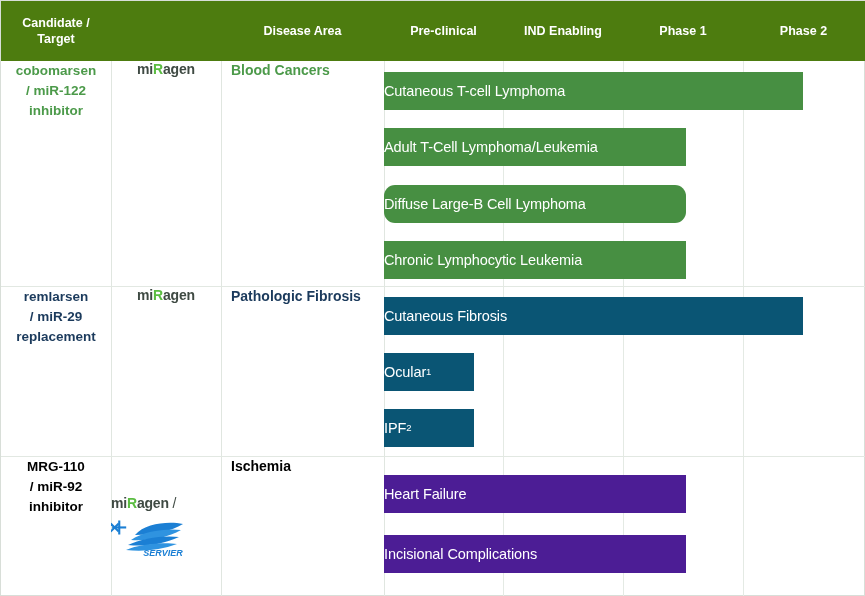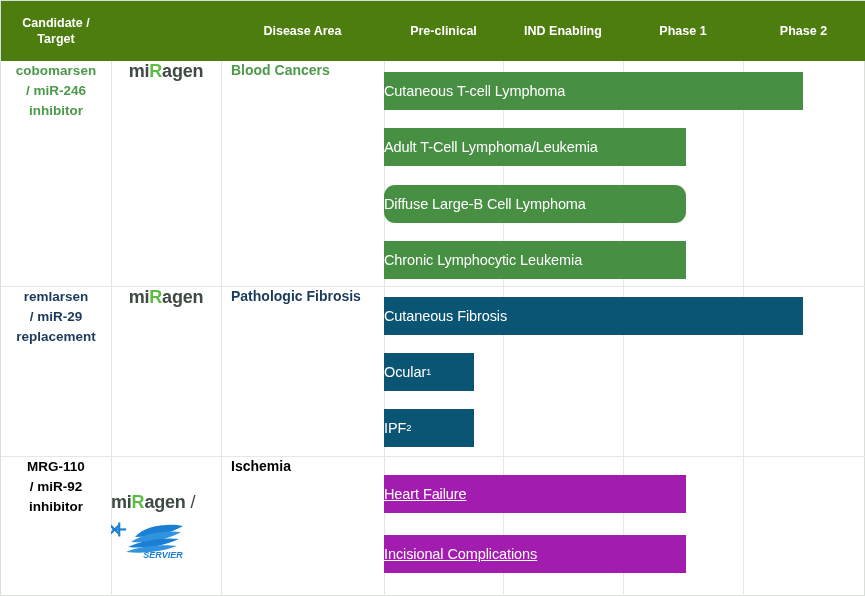--- a/index.html
+++ b/index.html
@@ -62,21 +62,21 @@
   .disease{
     font-size:14px;font-weight:bold;line-height:18px;
     padding:0 10px;
   }
   .r1-txt{color:#4c9a4a;}
   .r2-txt{color:#1b3a5c;}
   .r3-txt{color:#000000;}
 
   
   .miragen{
-    font-size:18px;font-weight:bold;letter-spacing:-0.2px;
+    font-size:14px;font-weight:bold;letter-spacing:-0.2px;
     white-space:nowrap;
   }
   .mg-dark{color:#3f4a43;}
   .mg-green{color:#5bbd42;}
   .mg-slash{color:#3f4a43;font-weight:normal;}
 
   
   .servier{
     position:relative;
     width:86px;height:40px;
@@ -90,21 +90,21 @@
     align-items:center;
     color:#ffffff;
     font-size:14.5px;
     padding-left:0;
     box-sizing:border-box;
     white-space:nowrap;
     letter-spacing:-0.1px;
   }
   .bar.green{background:#478f42;}
   .bar.navy {background:#0a5574;}
-  .bar.gray {background:#a21caf;text-decoration:underline;}
+  .bar.gray {background:#4c1d95;}
   .bar sup{font-size:9.5px;vertical-align:super;line-height:0;}
 </style>
 </head>
 <body>
 
 <div id="pipeline">
 
   <div class="hdr">
     <div class="hdr-cell" style="left:0;width:110px;">
       <span>Candidate /</span><br>
@@ -133,21 +133,21 @@
   <div class="vline" style="left:502px;"></div>
   <div class="vline" style="left:622px;"></div>
   <div class="vline" style="left:742px;"></div>
 
   <div class="hline" style="top:285px;"></div>
   <div class="hline" style="top:455px;"></div>
 
   <div class="cell cand r1-txt" style="left:0;top:60px;width:110px;height:225px;">
     <div>
       <span>cobomarsen</span><br>
-      <span>/ miR-246</span><br>
+      <span>/ miR-122</span><br>
       <span>inhibitor</span>
     </div>
   </div>
 
   <div class="cell" style="left:110px;top:60px;width:110px;height:225px;">
     <div class="miragen">
       <span class="mg-dark">mi</span><span class="mg-green">R</span><span class="mg-dark">agen</span>
     </div>
   </div>
 

